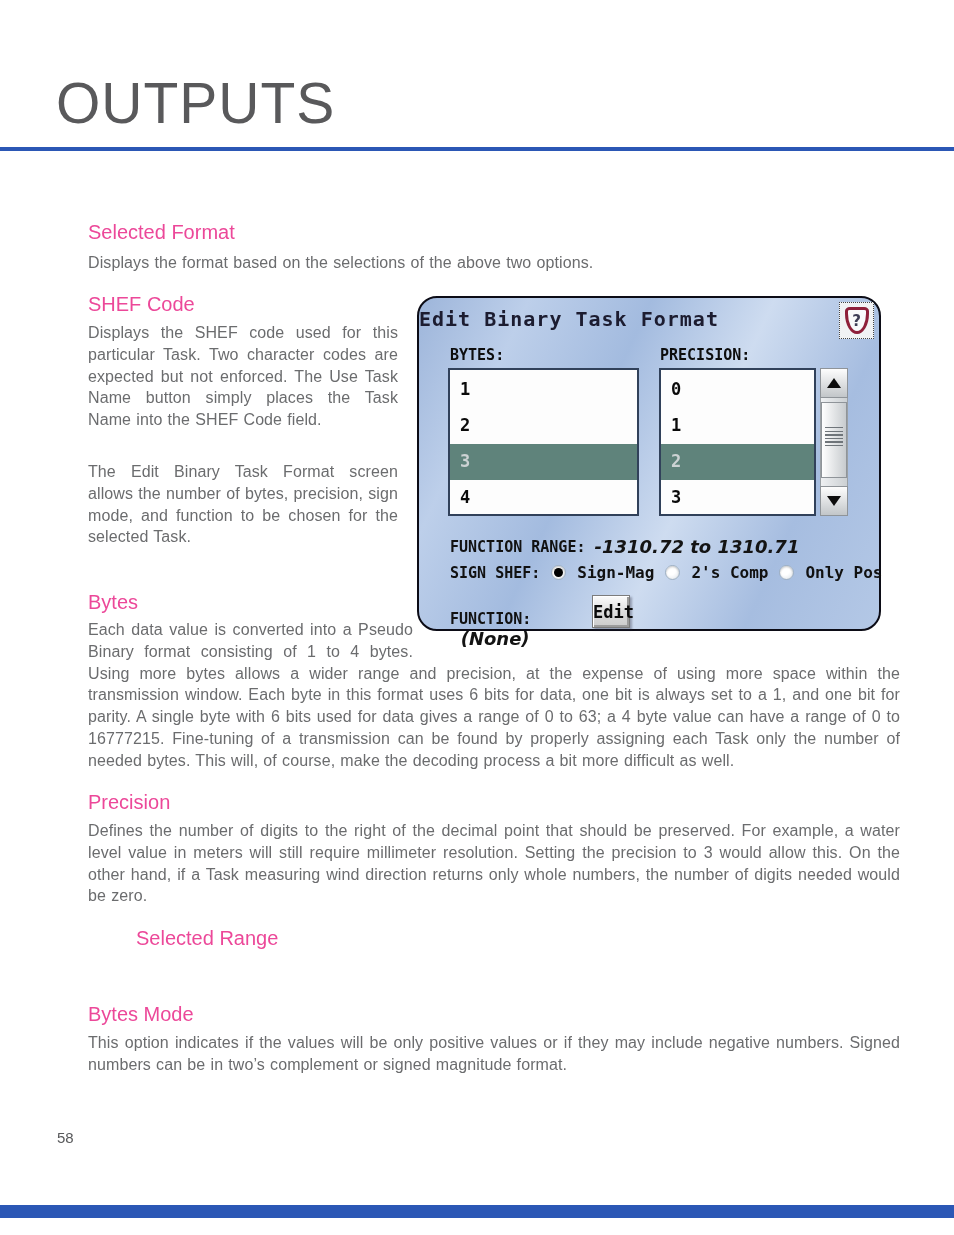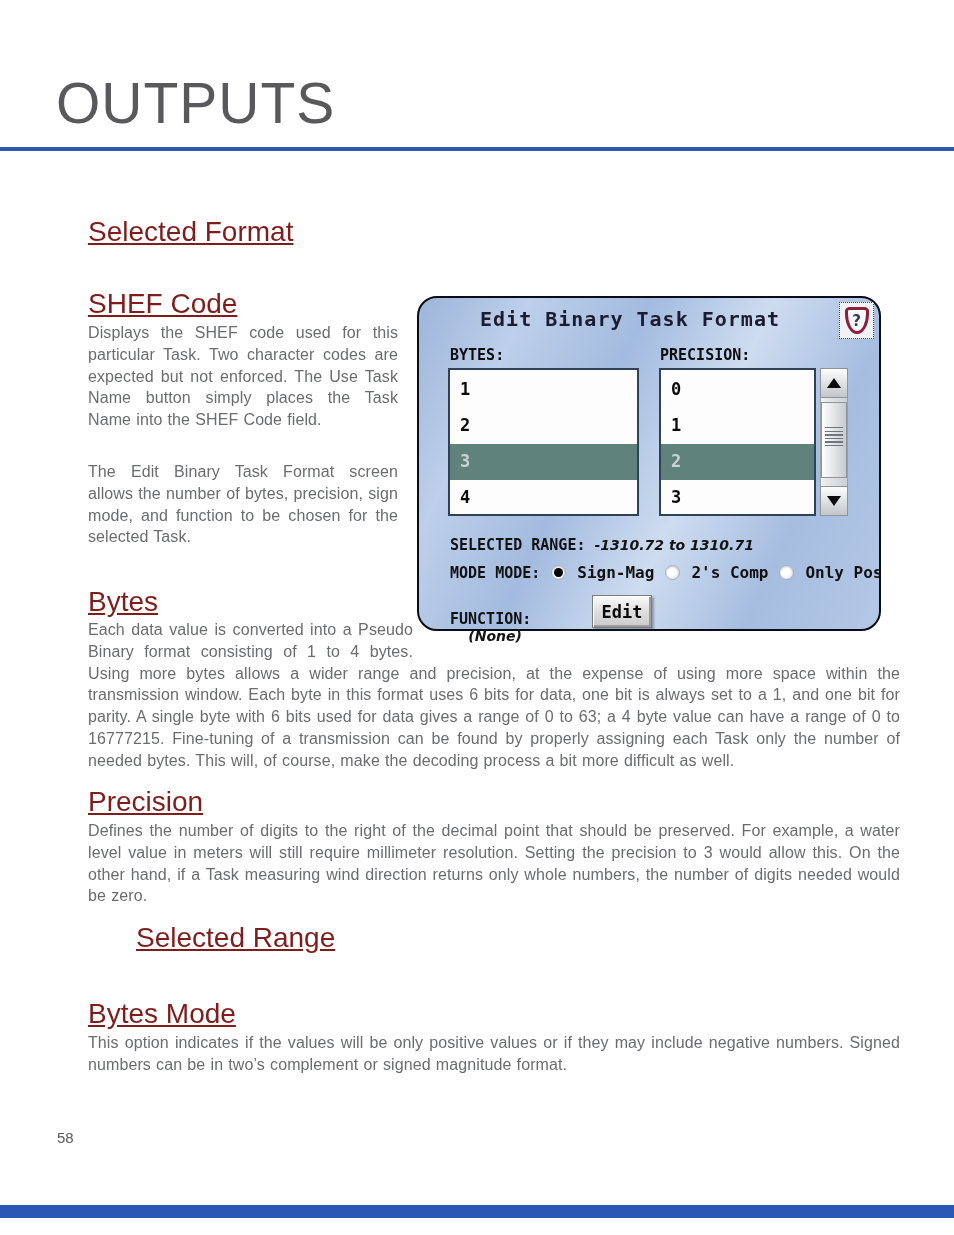--- a/index.html
+++ b/index.html
@@ -10,39 +10,39 @@
   }
   .doc-title {
     position:absolute; left:56px; top:46px;
     font-size:57px; font-weight:200; color:#59595b; letter-spacing:1px;margin-top:24px;
   }
   .rule-top { position:absolute; left:0; top:147px; width:954px; height:4px; background:#2b57b5; }
   .band-bottom { position:absolute; left:0; top:1205px; width:954px; height:13px; background:#2b57b5; }
   .page-num { position:absolute; left:57px; top:1129px; font-size:15px; color:#58595b; }
 
   .sec-h {
-    position:absolute; left:88px; font-size:28px; line-height:26px;
-    color:#7f1d1d; font-weight:400;text-decoration:underline;
+    position:absolute; left:88px; font-size:20px; line-height:26px;
+    color:#ec4899; font-weight:400;
   }
   .body-text {
     position:absolute; left:88px; font-size:16px; line-height:21.8px;
     color:#6b6c6e; letter-spacing:0.1px; word-spacing:0.6px;
   }
   .just { text-align:justify; }
 
   
   .dialog {
     position:absolute; left:417px; top:296px; width:464px; height:335px;
     border:2px solid #0c0c16; border-radius:20px;
     background:linear-gradient(115deg,#9db5da 0%,#bdcfea 18%,#a3bbdf 38%,#cedcf0 58%,#a6bde0 78%,#b4c8e6 100%);
     font-family:"DejaVu Sans Mono", monospace; color:#111;
   }
   .dlg-title {
     position:absolute; left:0; top:9px; width:100%; padding-right:38px;
-    text-align:center; font-size:20px; font-weight:bold; color:#1c1c30; letter-spacing:1px;
+    text-align:left; font-size:20px; font-weight:bold; color:#1c1c30; letter-spacing:1px;
   }
   .help-btn {
     position:absolute; top:4px; right:5px; width:35px; height:37px;
     background:#f1f2f4; border:1px dotted #444; cursor:pointer;
     display:flex; align-items:center; justify-content:center; padding:0;
   }
   .shield {
     width:24px; height:27px; background:#f8f9fb;
     border:3px solid #8e1f3a;
     border-radius:22% 22% 55% 55% / 16% 16% 82% 82%;
@@ -82,50 +82,51 @@
   .sb-grip { margin:24px auto 0; width:18px; height:19px;
     background:repeating-linear-gradient(180deg,#6f757a 0 1.5px, transparent 1.5px 3.6px); }
 
   .dlg-row { position:absolute; left:31px; display:flex; align-items:center; }
   .row-range { top:238px; }
   .row-sign { top:265px; }
   .row-func { top:312px;flex-direction:column; }
   .dlg-row .tag { font-size:15px; font-weight:bold; white-space:pre; }
   .ital-val {
     font-family:"DejaVu Sans", sans-serif; font-style:italic; font-weight:bold;
-    font-size:14px; color:#141414; margin-left:9px; white-space:nowrap;
+    font-size:18px; color:#141414; margin-left:9px; white-space:nowrap;
   }
   .radio {
     width:15px; height:15px; border-radius:50%; margin-left:11px;
     background:radial-gradient(circle at 35% 30%, #ffffff 40%, #dde3e9);
     border:1px solid #9fb0c2; box-shadow:inset 0 1px 2px rgba(0,0,0,0.22);
     display:inline-flex; align-items:center; justify-content:center; cursor:pointer; flex:0 0 auto;
   }
   .radio .dot { width:9px; height:9px; border-radius:50%; background:#000; display:none; }
   .radio.checked .dot { display:block; }
   .radio-label { font-size:16px; font-weight:bold; margin-left:11px; white-space:nowrap; }
   .edit-btn {
-    position:absolute; left:173px; top:297px; width:60px; height:33px;
+    position:absolute; left:173px; top:297px; width:38px; height:33px;
     background:linear-gradient(180deg,#fbfbfb,#dedede 50%,#cbcbcb);
     border:1px solid #7c7c7c;
     box-shadow:inset 1px 1px 0 #ffffff, inset -2px -2px 0 #9c9c9c, 2px 2px 2px rgba(40,40,60,0.35);
     font-family:"DejaVu Sans Mono", monospace; font-size:17px; font-weight:bold; color:#0a0a0a;
     cursor:pointer;
   }
   .dialog-float-spacer { float:right; width:487px; height:26px; }
 </style>
 </head>
 <body>
 
 <div class="page">
 
   <div class="doc-title">OUTPUTS</div>
   <div class="rule-top"></div>
 
   <div class="sec-h" style="top:219px;">Selected Format</div>
+  <div class="body-text" style="top:252px; width:811px;">Displays the format based on the selections of the above two options.</div>
 
   <div class="sec-h" style="top:291px;">SHEF Code</div>
   <div class="body-text just" style="top:461px; width:310px;">The Edit Binary Task Format screen allows the number of bytes, precision, sign mode, and function to be chosen for the selected Task.</div>
   <div class="body-text just" style="top:322px; width:310px;">Displays the SHEF code used for this particular Task. Two character codes are expected but not enforced. The Use Task Name button simply places the Task Name into the SHEF Code field.</div>
 
   <div class="dialog">
     <div class="dlg-title">Edit Binary Task Format</div>
 
     <button class="help-btn">
       <span class="shield">
@@ -157,26 +158,26 @@
       </button>
       <div class="sb-thumb">
         <div class="sb-grip"></div>
       </div>
       <button class="sb-btn sb-down">
         <span class="tri-down"></span>
       </button>
     </div>
 
     <div class="dlg-row row-range">
-      <span class="tag">SELECTED RANGE:</span>
+      <span class="tag">FUNCTION RANGE:</span>
       <span class="ital-val">-1310.72 to 1310.71</span>
     </div>
 
     <div class="dlg-row row-sign">
-      <span class="tag">MODE MODE:</span>
+      <span class="tag">SIGN SHEF:</span>
       <span class="radio checked">
           <span class="dot"></span>
         </span>
       <span class="radio-label">Sign-Mag</span>
       <span class="radio"></span>
       <span class="radio-label">2's Comp</span>
       <span class="radio"></span>
       <span class="radio-label">Only Pos</span>
     </div>
 

